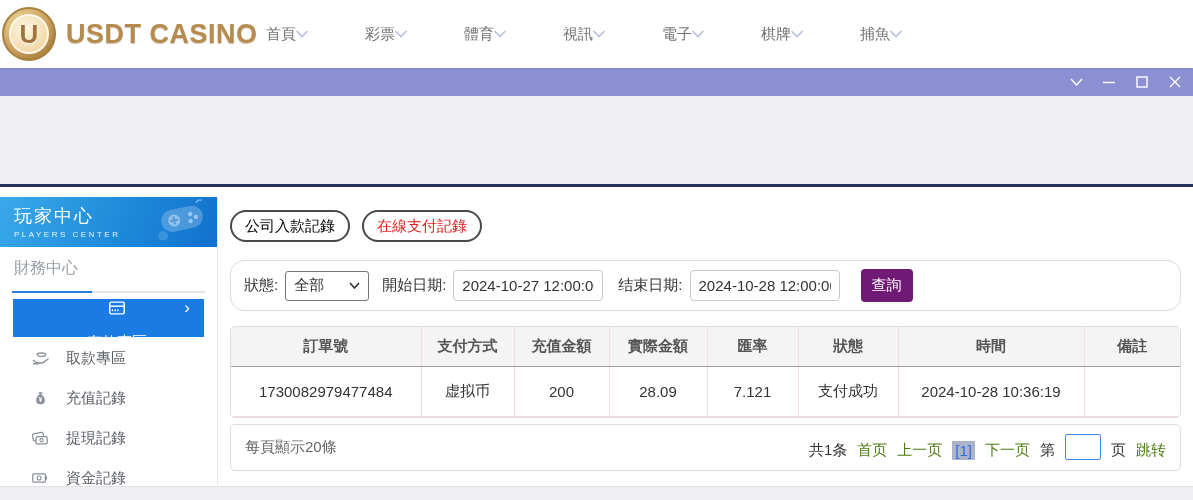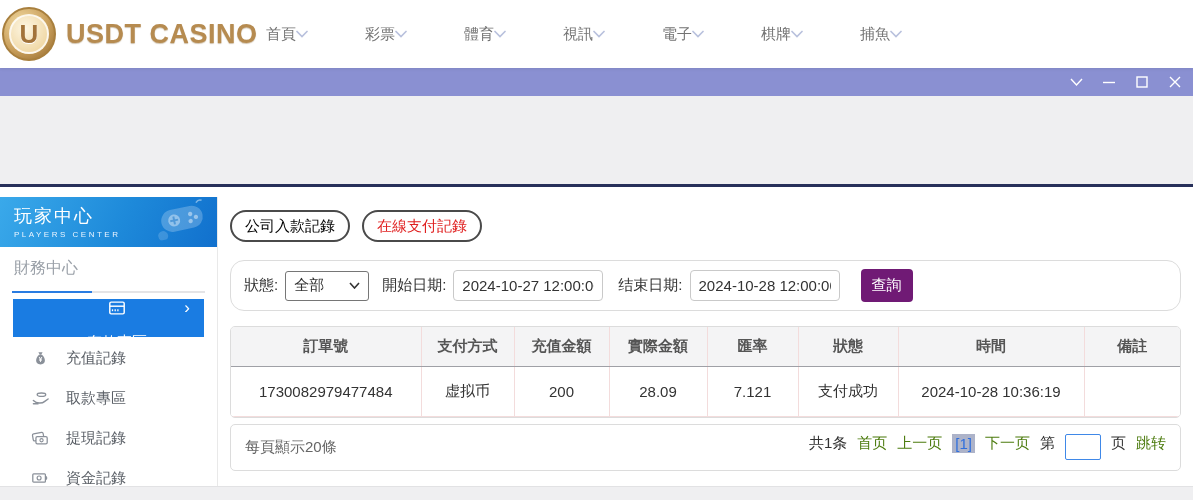--- a/index.html
+++ b/index.html
@@ -84,21 +84,21 @@
   thead th { height:39px; background:#f4f4f5; font-size:15px; font-weight:bold; color:#555;
     border-bottom:1px solid #9fa0a6; border-right:1px solid #f3dcdc; }
   thead th:last-child { border-right:none; }
   tbody td { height:50px; text-align:center; font-size:15px; color:#333;
     border-right:1px solid #f3dcdc; border-bottom:1px solid #f3dcdc; background:#fff; }
   tbody td:last-child { border-right:none; }
 
   .page-box { margin-top:6px; height:47px; border:1px solid #dcdcdc; border-radius:5px;
     display:flex; align-items:center; justify-content:space-between; padding:0 14px; font-size:15px; }
   .page-left { color:#666; }
-  .page-right { display:flex; align-items:flex-start; gap:10px; }
+  .page-right { display:flex; align-items:flex-end; gap:10px; }
   .pg-text { color:#333; }
   .pg-link { color:#4d7c0f; cursor:pointer; text-decoration:none; }
   .pg-current { color:#2f6fdd; background:#adb3c9; padding:1px 3px; cursor:default; }
   .jump-input { width:36px; height:26px; border:1px solid #3f88e8; border-radius:2px;
     font-size:14px; text-align:center; font-family:inherit; }
 </style>
 </head>
 <body>
 
 <header class="band site-header">
@@ -213,38 +213,38 @@
             <line x1="8" y1="11.5" x2="8" y2="13.5" stroke="currentColor" stroke-width="1.4"></line>
             <line x1="11" y1="11.5" x2="11" y2="13.5" stroke="currentColor" stroke-width="1.4"></line>
           </svg>
       </span>
       <span>存款專區</span>
       <span class="chev">›</span>
     </div>
 
     <div class="side-item">
       <span class="ico">
+        <svg width="19" height="19" viewBox="0 0 20 20">
+            <ellipse cx="11" cy="6" rx="4.5" ry="1.8" fill="none" stroke="currentColor" stroke-width="1.4"></ellipse>
+            <path d="M2.5 12 c3.5 3.5 9 3.5 12 1 l3.5 -2.5" fill="none" stroke="currentColor" stroke-width="1.5" stroke-linecap="round"></path>
+            <path d="M2.5 15.5 h5" stroke="currentColor" stroke-width="1.4" stroke-linecap="round"></path>
+          </svg>
+      </span>
+      <span>取款專區</span>
+    </div>
+
+    <div class="side-item">
+      <span class="ico">
         <svg width="17" height="17" viewBox="0 0 20 20">
             <path d="M7.5 2.5 h5 l-1.7 3.2 h-1.6 z" fill="currentColor"></path>
             <path d="M8.3 5.7 C4 9 2.8 17 10 17 C17.2 17 16 9 11.7 5.7 Z" fill="currentColor"></path>
             <text x="10" y="14" font-size="7.5" fill="#fff" text-anchor="middle" font-weight="bold">¥</text>
           </svg>
       </span>
       <span>充值記錄</span>
-    </div>
-
-    <div class="side-item">
-      <span class="ico">
-        <svg width="19" height="19" viewBox="0 0 20 20">
-            <ellipse cx="11" cy="6" rx="4.5" ry="1.8" fill="none" stroke="currentColor" stroke-width="1.4"></ellipse>
-            <path d="M2.5 12 c3.5 3.5 9 3.5 12 1 l3.5 -2.5" fill="none" stroke="currentColor" stroke-width="1.5" stroke-linecap="round"></path>
-            <path d="M2.5 15.5 h5" stroke="currentColor" stroke-width="1.4" stroke-linecap="round"></path>
-          </svg>
-      </span>
-      <span>取款專區</span>
     </div>
 
     <div class="side-item">
       <span class="ico">
         <svg width="18" height="18" viewBox="0 0 20 20">
             <rect x="2" y="4.5" width="12" height="8" rx="1.5" fill="none" stroke="currentColor" stroke-width="1.4" transform="rotate(-10 8 8.5)"></rect>
             <rect x="5.5" y="8.5" width="12.5" height="8" rx="1.5" fill="#fff" stroke="currentColor" stroke-width="1.4"></rect>
             <circle cx="11.7" cy="12.5" r="1.8" fill="none" stroke="currentColor" stroke-width="1.2"></circle>
           </svg>
       </span>

